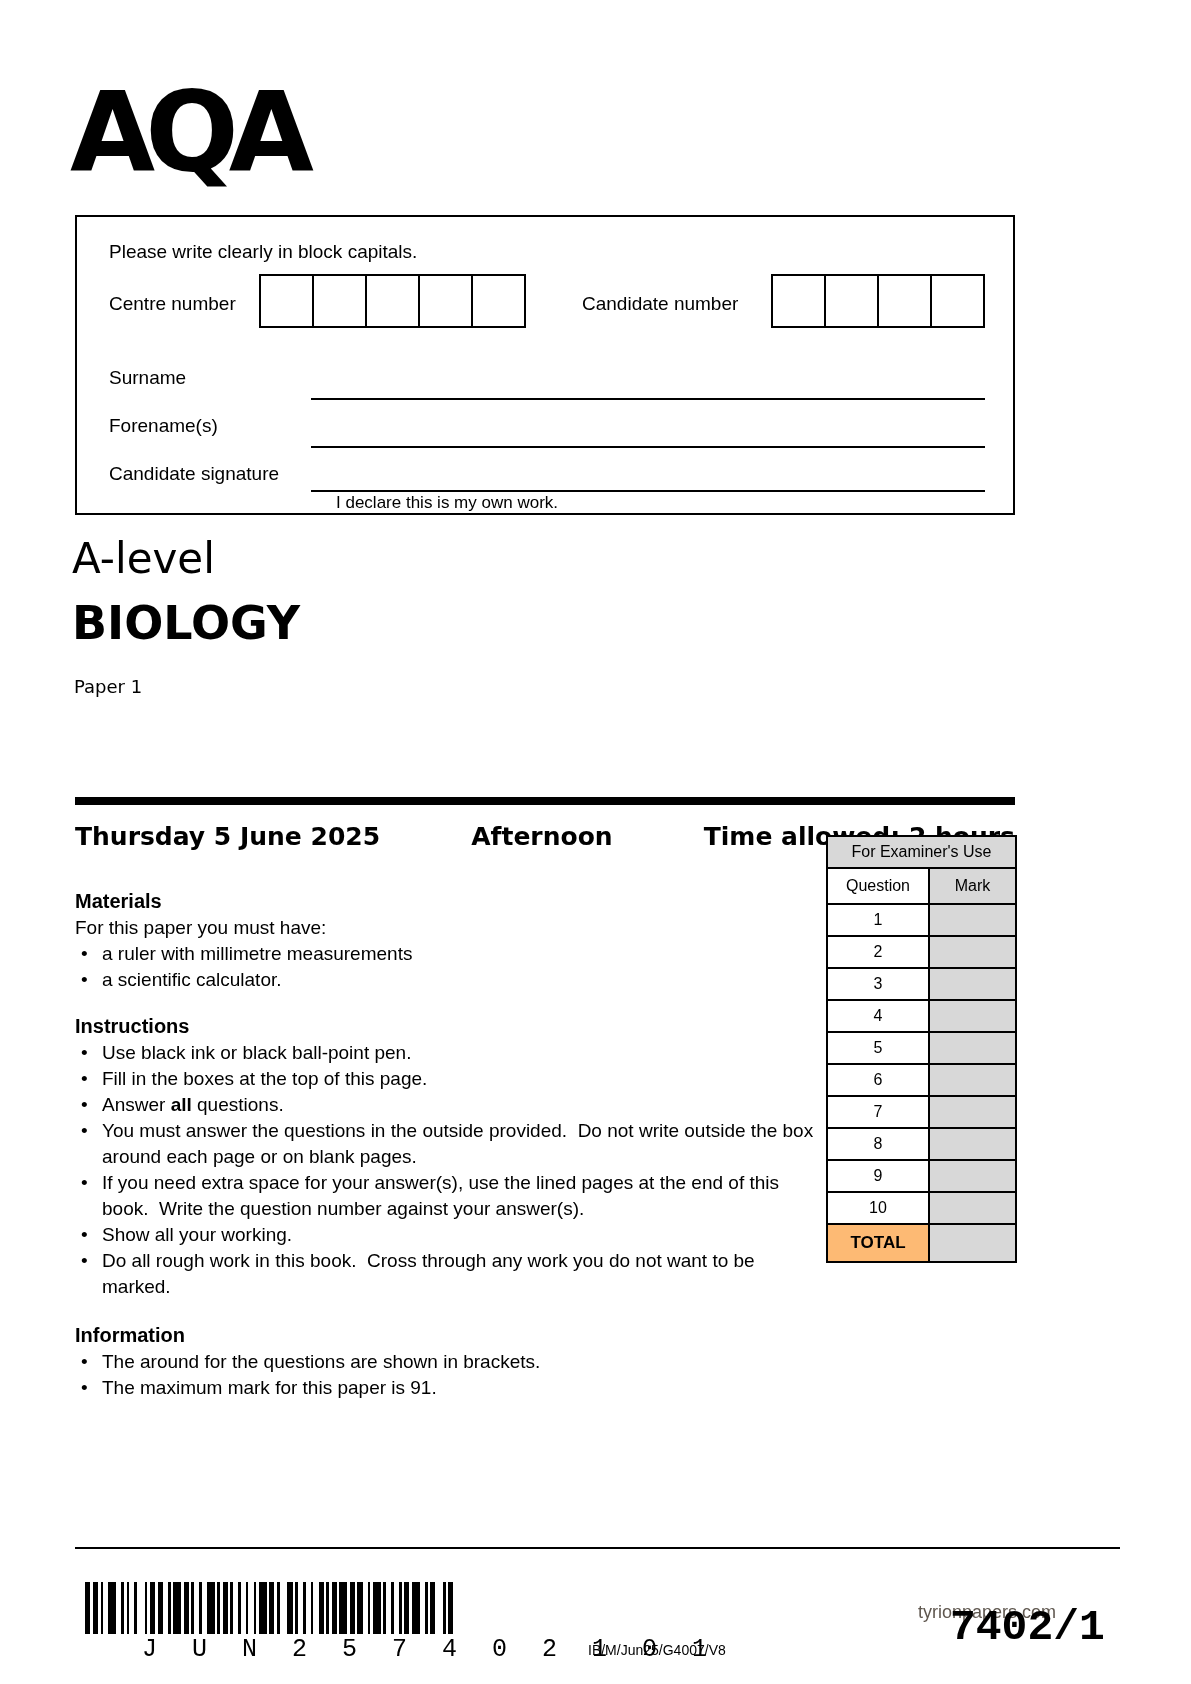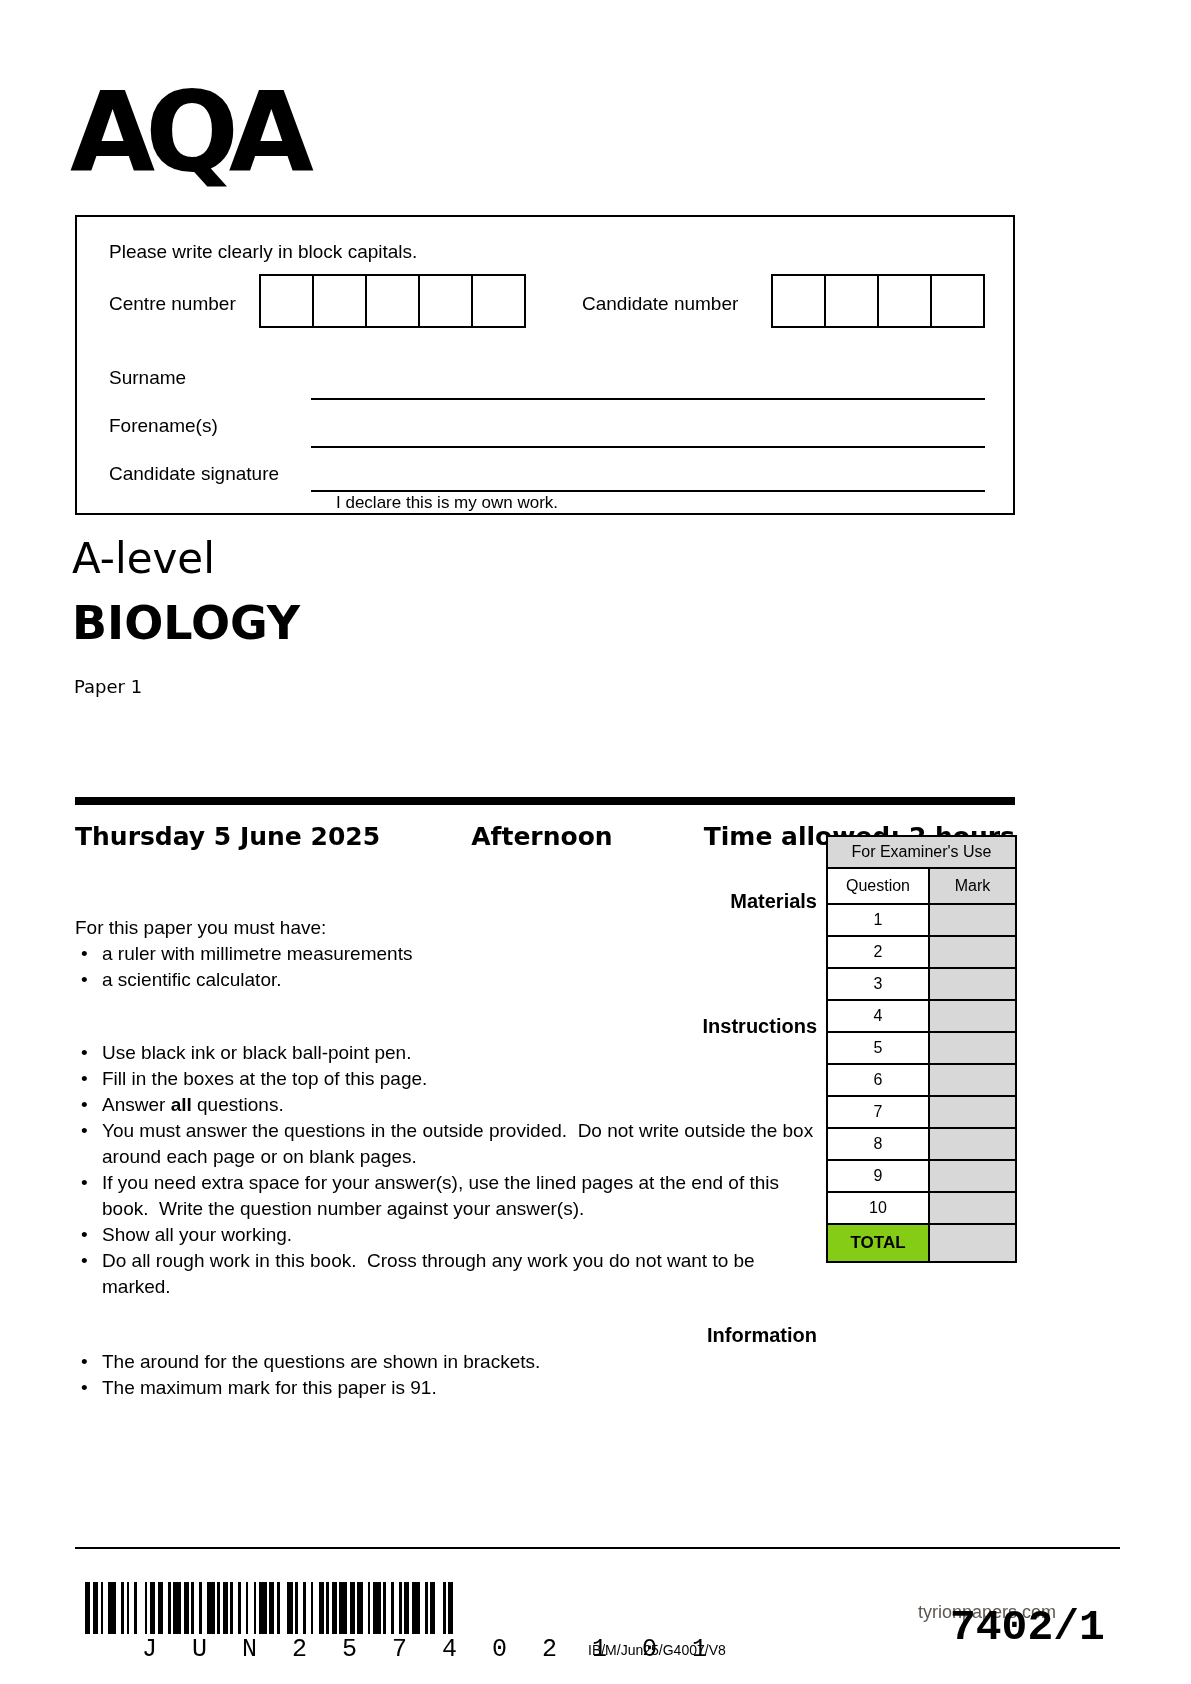--- a/index.html
+++ b/index.html
@@ -25,21 +25,21 @@
   .t-subj{left:72px;top:600px;font-family:"DejaVu Sans",sans-serif;font-size:46px;font-weight:bold;line-height:1;}
   .t-paper{left:74px;top:678px;font-family:"DejaVu Sans",sans-serif;font-size:18px;line-height:1;}
 
   .rule{left:75px;top:797px;width:940px;height:8px;background:#000;}
 
   .session{left:75px;top:822px;width:940px;display:flex;justify-content:space-between;
            font-family:"DejaVu Sans",sans-serif;font-size:25px;font-weight:600;}
 
   
   .leftcol{left:75px;top:888px;width:742px;font-size:19px;line-height:26px;}
-  .sect{font-size:20px;font-weight:bold;margin:0 0 1px 0;text-align:right;}
+  .sect{font-size:20px;font-weight:bold;margin:0 0 1px 0;}
   .mt1{margin-top:20px;}
   .mt2{margin-top:22px;}
   .bullet{display:flex;}
   .dot{width:21px;flex:0 0 21px;text-align:left;padding-left:6px;}
   .btext{white-space:pre-wrap;}
 
   
   .extable{left:826px;top:835px;}
   table{border-collapse:collapse;}
   th,td{border:2px solid #000;text-align:center;font-size:16px;padding:0;
@@ -214,21 +214,21 @@
           <td class="qcol">9</td>
           <td class="mcol shade" style="background: rgb(216, 216, 216);"></td>
         </tr>
         <tr class="qrow">
           <td class="qcol">10</td>
           <td class="mcol shade" style="background: rgb(216, 216, 216);"></td>
         </tr>
       </tbody>
     <tbody>
         <tr class="trow">
-      <td class="shade" style="background: #84cc16;">TOTAL</td>
+      <td class="shade" style="background: #fdba74;">TOTAL</td>
       <td class="shade" style="background: rgb(216, 216, 216);"></td>
     </tr>
   </tbody>
     </table>
 </div>
 
 <div class="abs thinline"></div>
 <div class="abs barcode" id="barcode">
     <span class="bar" style="width: 5.2px;"></span>
     <span class="gap" style="width: 2.6px;"></span>

